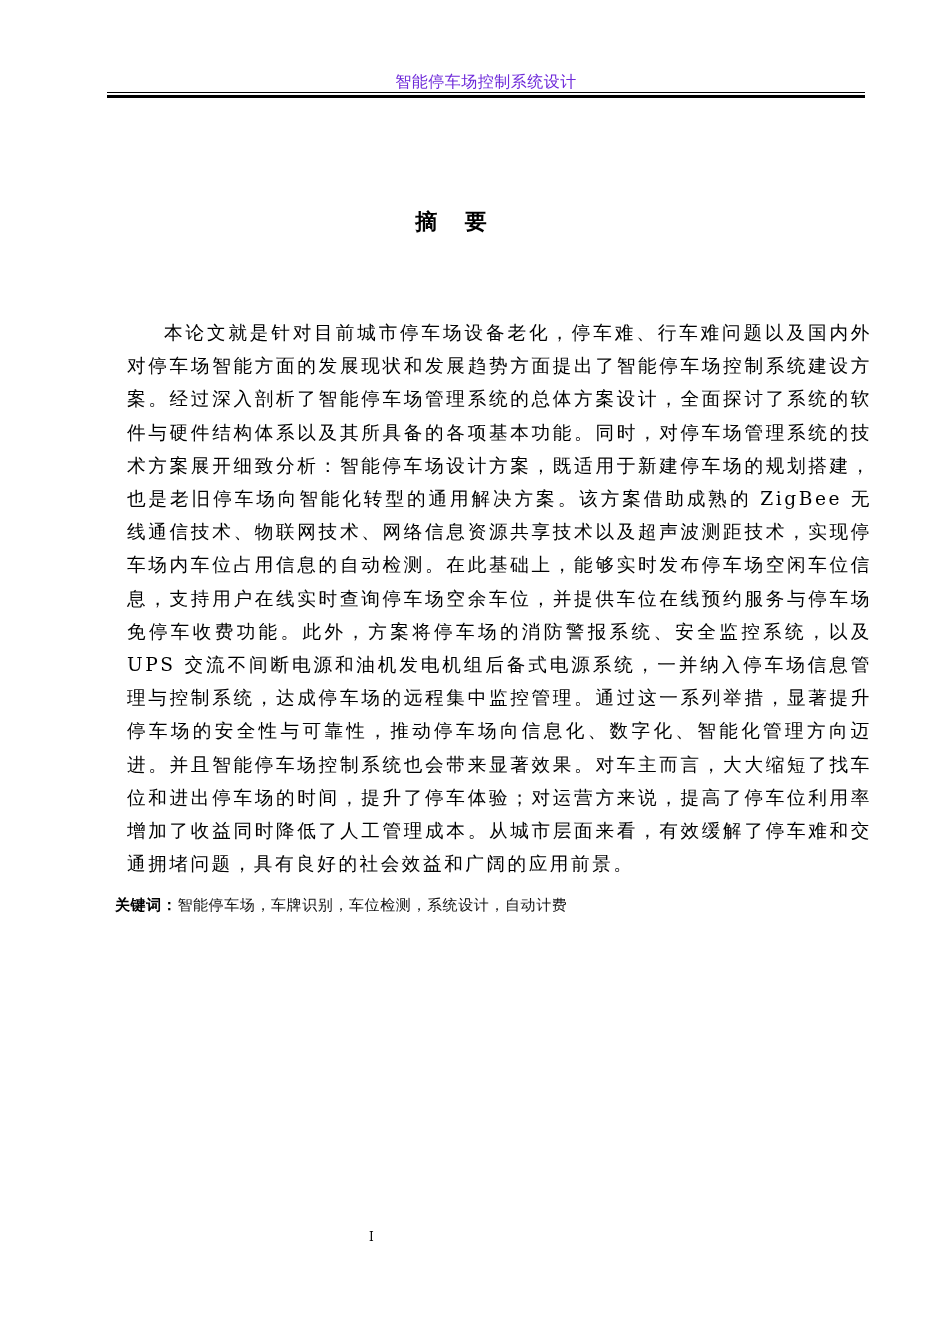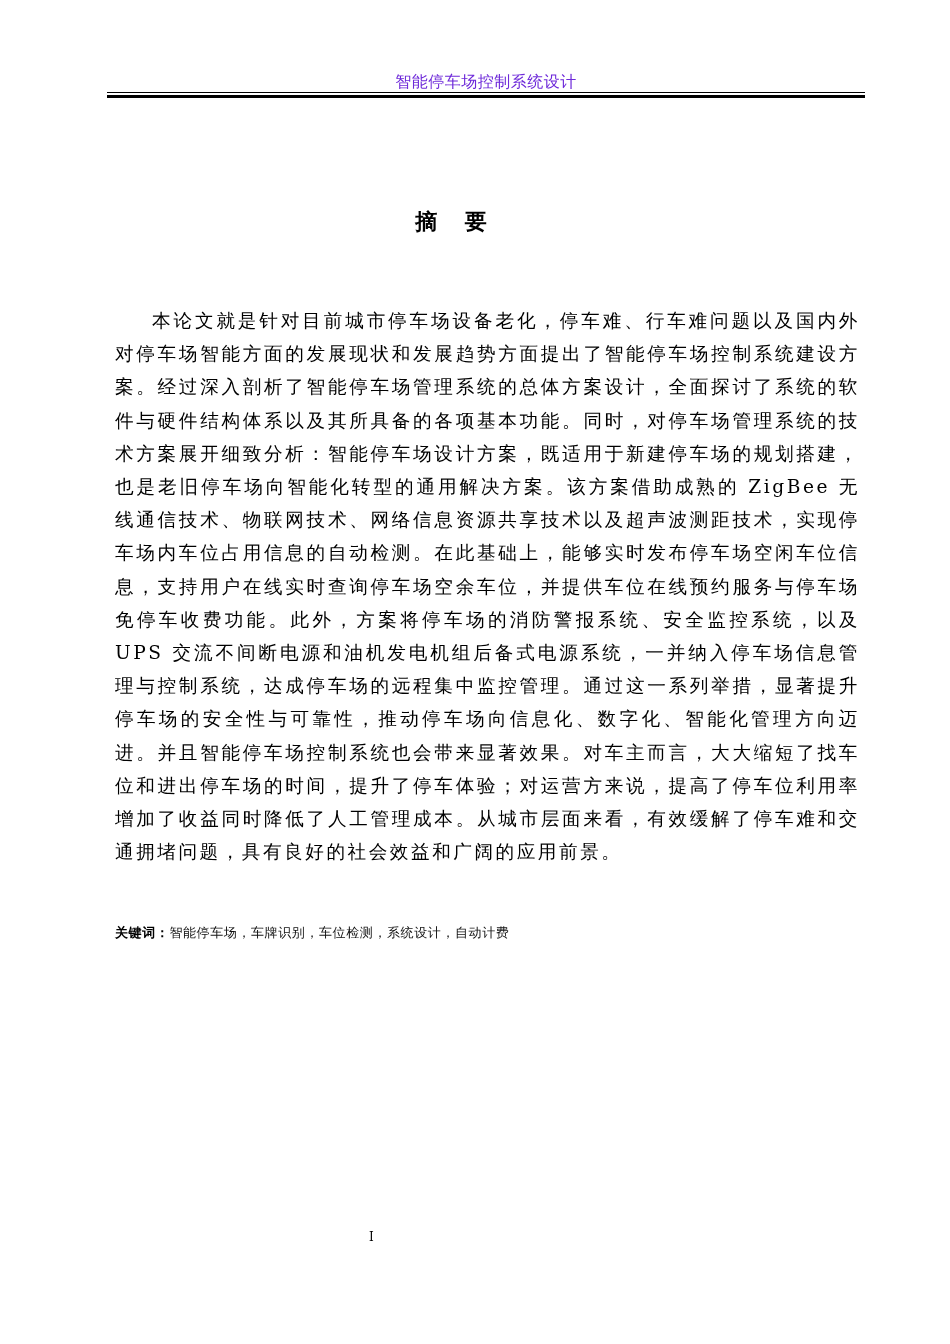--- a/index.html
+++ b/index.html
@@ -8,22 +8,22 @@
   .running-header { position: absolute; left: 107px; width: 758px; top: 72px;
          text-align: center; font-family: "DejaVu Sans", "Liberation Sans", sans-serif;
          font-size: 16px; color: #6d28d9; letter-spacing: 0.5px; }
   .rule-thin { position: absolute; left: 107px; width: 758px; top: 92px; height: 1px; background: #000; }
   .rule-thick { position: absolute; left: 107px; width: 758px; top: 95px; height: 3px; background: #000; }
   .title { position: absolute; left: 0; width: 902px; top: 200px; text-align: center;
            font-family: "DejaVu Sans", "Liberation Sans", sans-serif; font-weight: bold;
            font-size: 22px; letter-spacing: 10px; text-indent: 10px; margin-top: 7px; }
   .abstract { position: absolute; left: 115px; width: 745px; top: 304px;
               font-size: 18.6px; line-height: 33.2px; letter-spacing: 2.55px;
-              text-indent: 37px; text-align: justify; margin: 0; }
-  .keywords { position: absolute; left: 115px; top: 924px; font-size: 13px;
+              text-indent: 37px; text-align: justify; margin: 12px; }
+  .keywords { position: absolute; left: 115px; top: 896px; font-size: 15px;
               letter-spacing: 0.6px; white-space: nowrap; }
   .kw-label { font-family: "DejaVu Sans", "Liberation Sans", sans-serif; font-weight: bold; }
   .kw-values { font-family: "DejaVu Serif", "Liberation Serif", serif; color: #111; }
   .page-number { position: absolute; left: 369px; top: 1230px; font-size: 12px;
                  font-family: "DejaVu Serif", "Liberation Serif", serif; }
 </style>
 </head>
 <body>
 
 <div class="running-header">智能停车场控制系统设计</div>

